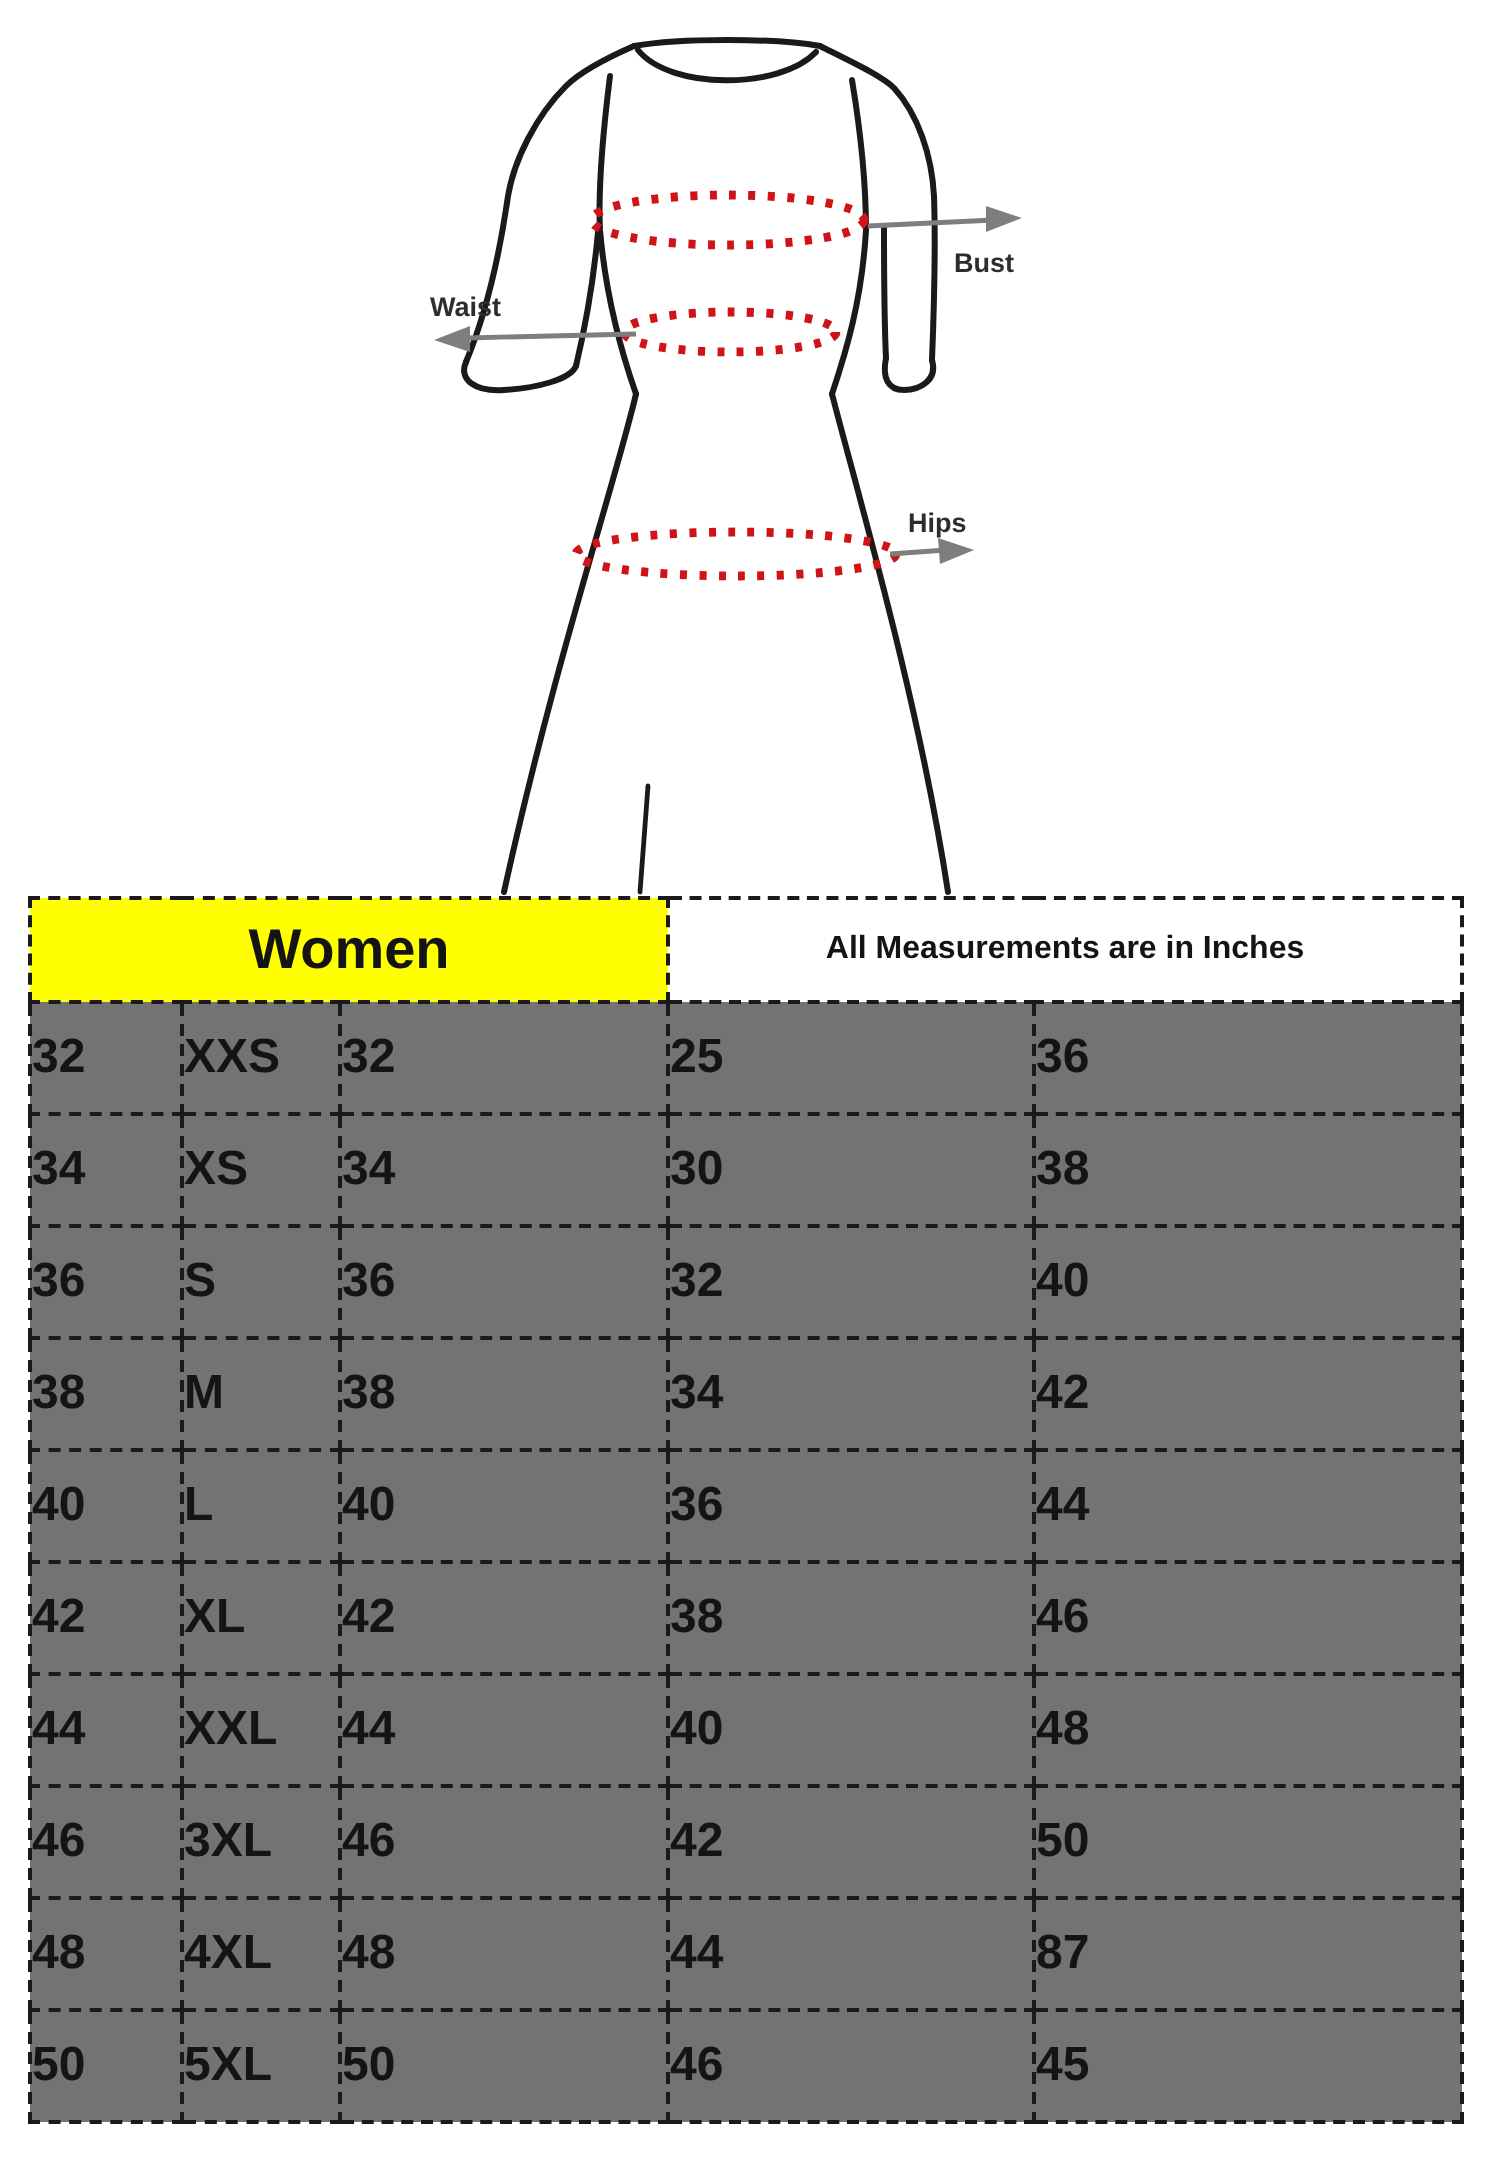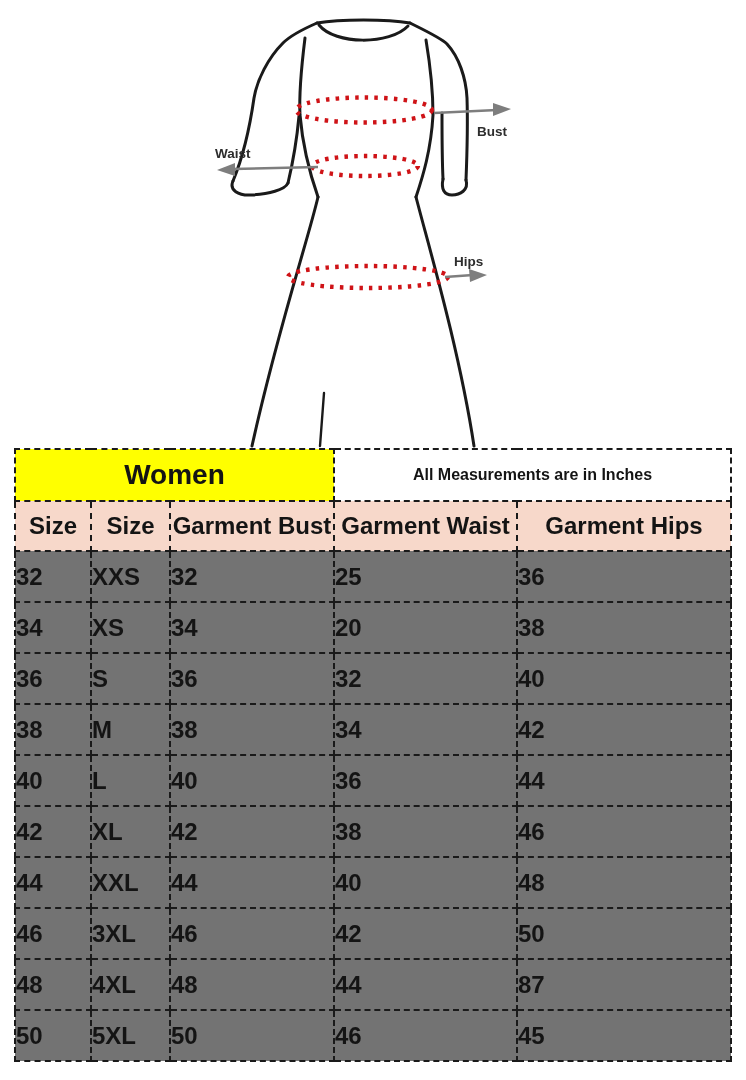--- a/index.html
+++ b/index.html
@@ -124,41 +124,34 @@
         <col style="width:79px">
         <col style="width:164px">
       <col style="width:183px">
         <col style="width:214px">
     </colgroup>
     <thead>
       <tr class="group-head-row">
         <th class="group-women" colspan="3">Women</th>
         <th class="group-measure" colspan="2">All Measurements are in Inches</th>
       </tr>
-      <tr class="col-head-row">
-          <th>Size</th>
-          <th>Size</th>
-          <th>Garment Bust</th>
-          <th>Garment Waist</th>
-          <th>Garment Hips</th>
-        </tr>
     </thead>
     <tbody>
         <tr>
           <td>32</td>
           <td>XXS</td>
           <td>32</td>
           <td>25</td>
           <td>36</td>
         </tr>
         <tr>
           <td>34</td>
           <td>XS</td>
           <td>34</td>
-          <td>20</td>
+          <td>30</td>
           <td>38</td>
         </tr>
         <tr>
           <td>36</td>
           <td>S</td>
           <td>36</td>
           <td>32</td>
           <td>40</td>
         </tr>
         <tr>

